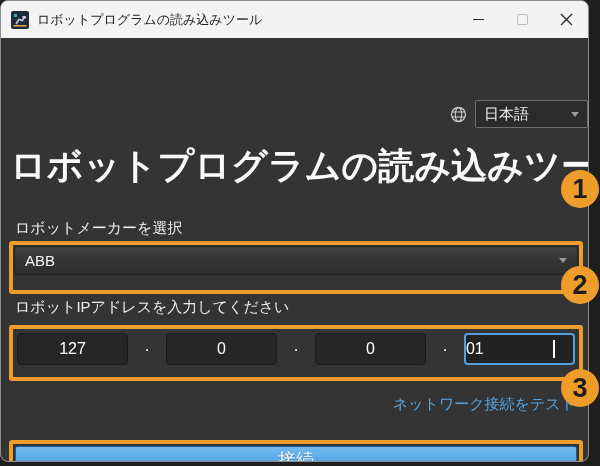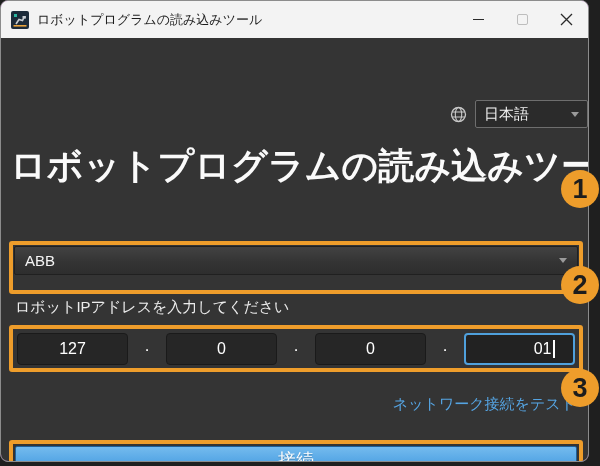--- a/index.html
+++ b/index.html
@@ -42,21 +42,21 @@
   }
   .field-label{position:absolute;left:14px;color:#ececec;font-size:15px;}
   #label-maker{top:181px;}
   #label-ip{top:260px;}
   
   .anno{
     position:absolute;left:8px;width:574px;
     border:4px solid #EE9D2B;border-radius:3px;
   }
   #anno1{top:203px;height:53px;}
-  #anno2{top:287px;height:47px;}
+  #anno2{top:287px;height:56px;}
   #anno3{top:402px;height:40px;}
   .badge{
     position:absolute;width:38px;height:38px;border-radius:50%;
     background:#EE9D2B;color:#1d1d1d;font-weight:700;font-size:27px;
     display:flex;align-items:center;justify-content:center;z-index:5;
   }
   #badge1{left:561px;top:170px;}
   #badge2{left:561px;top:266px;}
   #badge3{left:561px;top:369px;}
   
@@ -70,21 +70,21 @@
   .ip-row{
     height:40px;display:flex;align-items:center;justify-content:space-between;
     padding:0 4px;
   }
   .ip-box{
     width:111px;height:32px;background:#262626;border:1px solid #1a1a1a;border-radius:4px;
     color:#ffffff;font-size:16px;display:flex;align-items:center;justify-content:center;
   }
   .ip-box.focused{
     border:2px solid #4FA0DC;background:#222222;
-    justify-content:flex-end;padding-right:18px;
+    justify-content:space-between;padding-right:18px;
   }
   .caret{width:1.5px;height:18px;background:#ffffff;margin-left:2px;}
   .ip-dot{color:#ffffff;font-size:17px;line-height:1;}
   
   .net-link{position:absolute;top:357px;right:12px;color:#55A4E2;font-size:15px;cursor:pointer;white-space:nowrap;}
   .connect-btn{
     margin:2px;height:28px;border:1px solid #1f5f98;border-radius:2px;
     background:linear-gradient(180deg,#74BBEE 0%,#58A8E6 50%,#3E90D5 100%);
     box-shadow:inset 0 -2px 0 rgba(15,40,62,0.35);
     color:#ffffff;font-size:18px;display:flex;align-items:center;justify-content:center;
@@ -127,20 +127,21 @@
         <ellipse cx="8.5" cy="8.5" rx="3.2" ry="7" fill="none" stroke="#c9c9c9" stroke-width="1.1"></ellipse>
         <path d="M2 6 H15 M2 11 H15" stroke="#c9c9c9" stroke-width="1.1" fill="none"></path>
       </svg>
       <div class="lang-combo">
         <span class="txt">日本語</span>
         <span class="tri"></span>
       </div>
 
       <div class="heading">ロボットプログラムの読み込みツール</div>
 
+      <div class="field-label" id="label-maker">ロボットメーカーを選択</div>
 
       <div class="anno" id="anno1">
         <div class="maker-combo">
           <span class="txt">ABB</span>
           <span class="tri"></span>
         </div>
       </div>
 
       <div class="field-label" id="label-ip">ロボットIPアドレスを入力してください</div>
 

